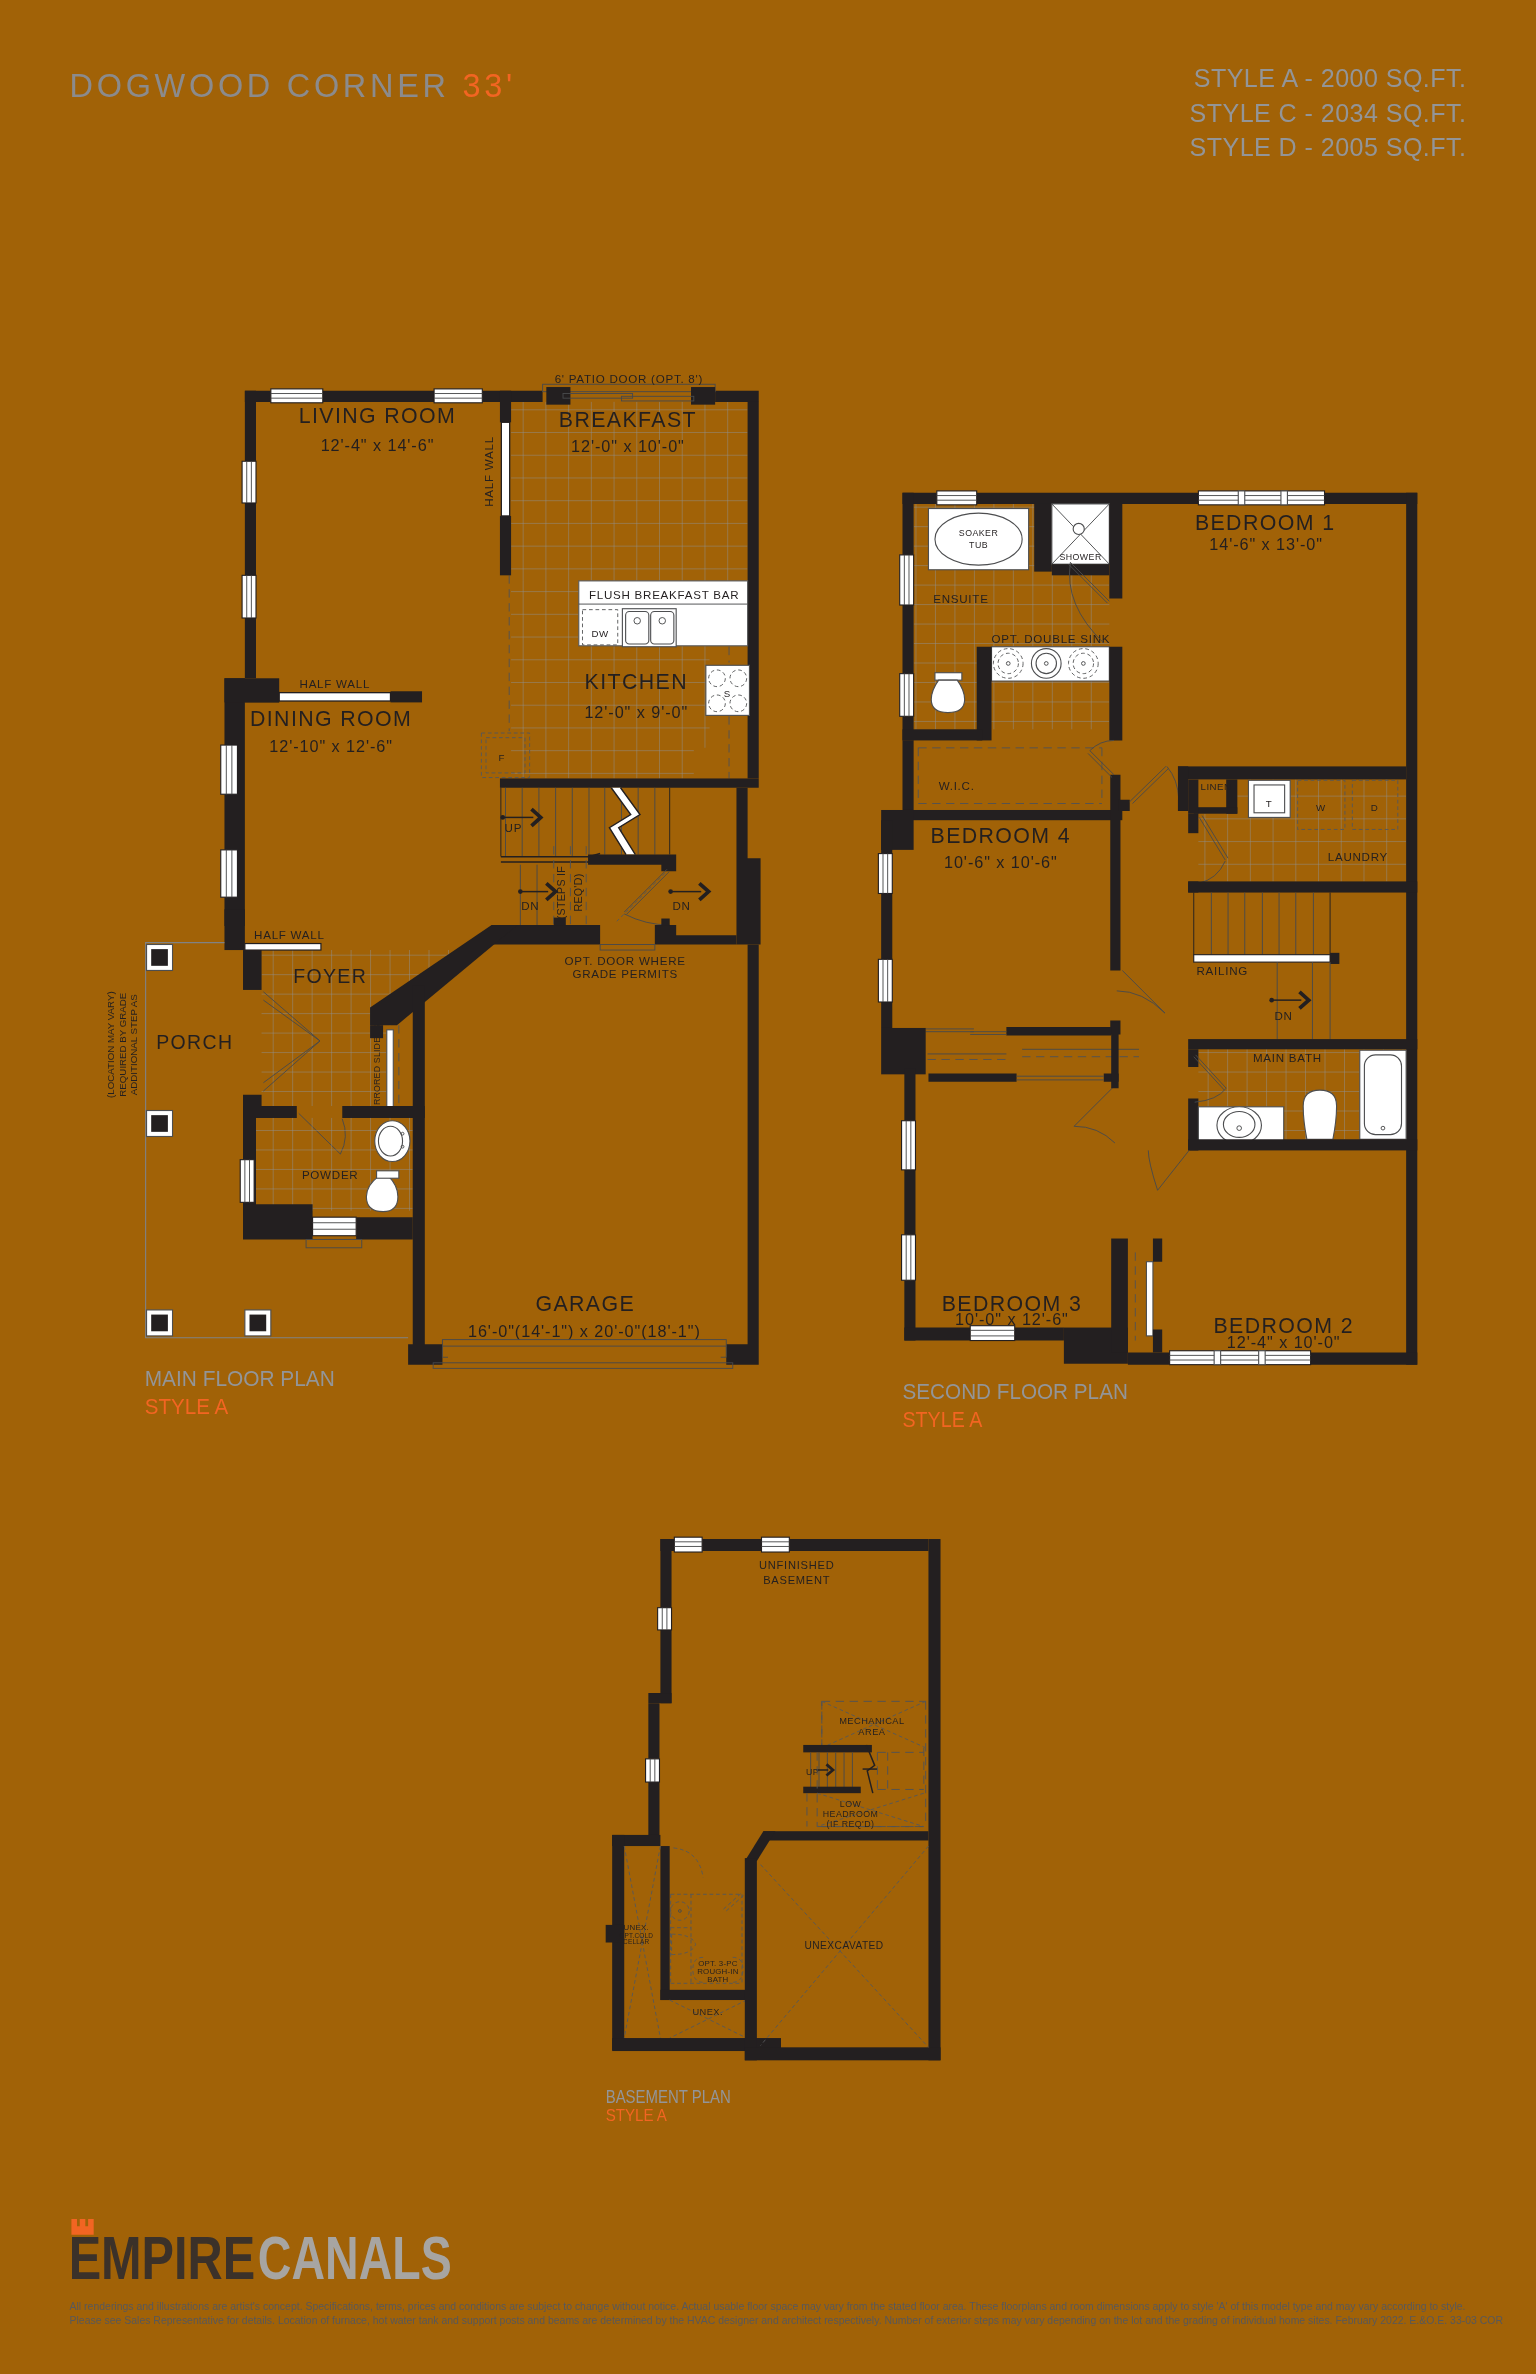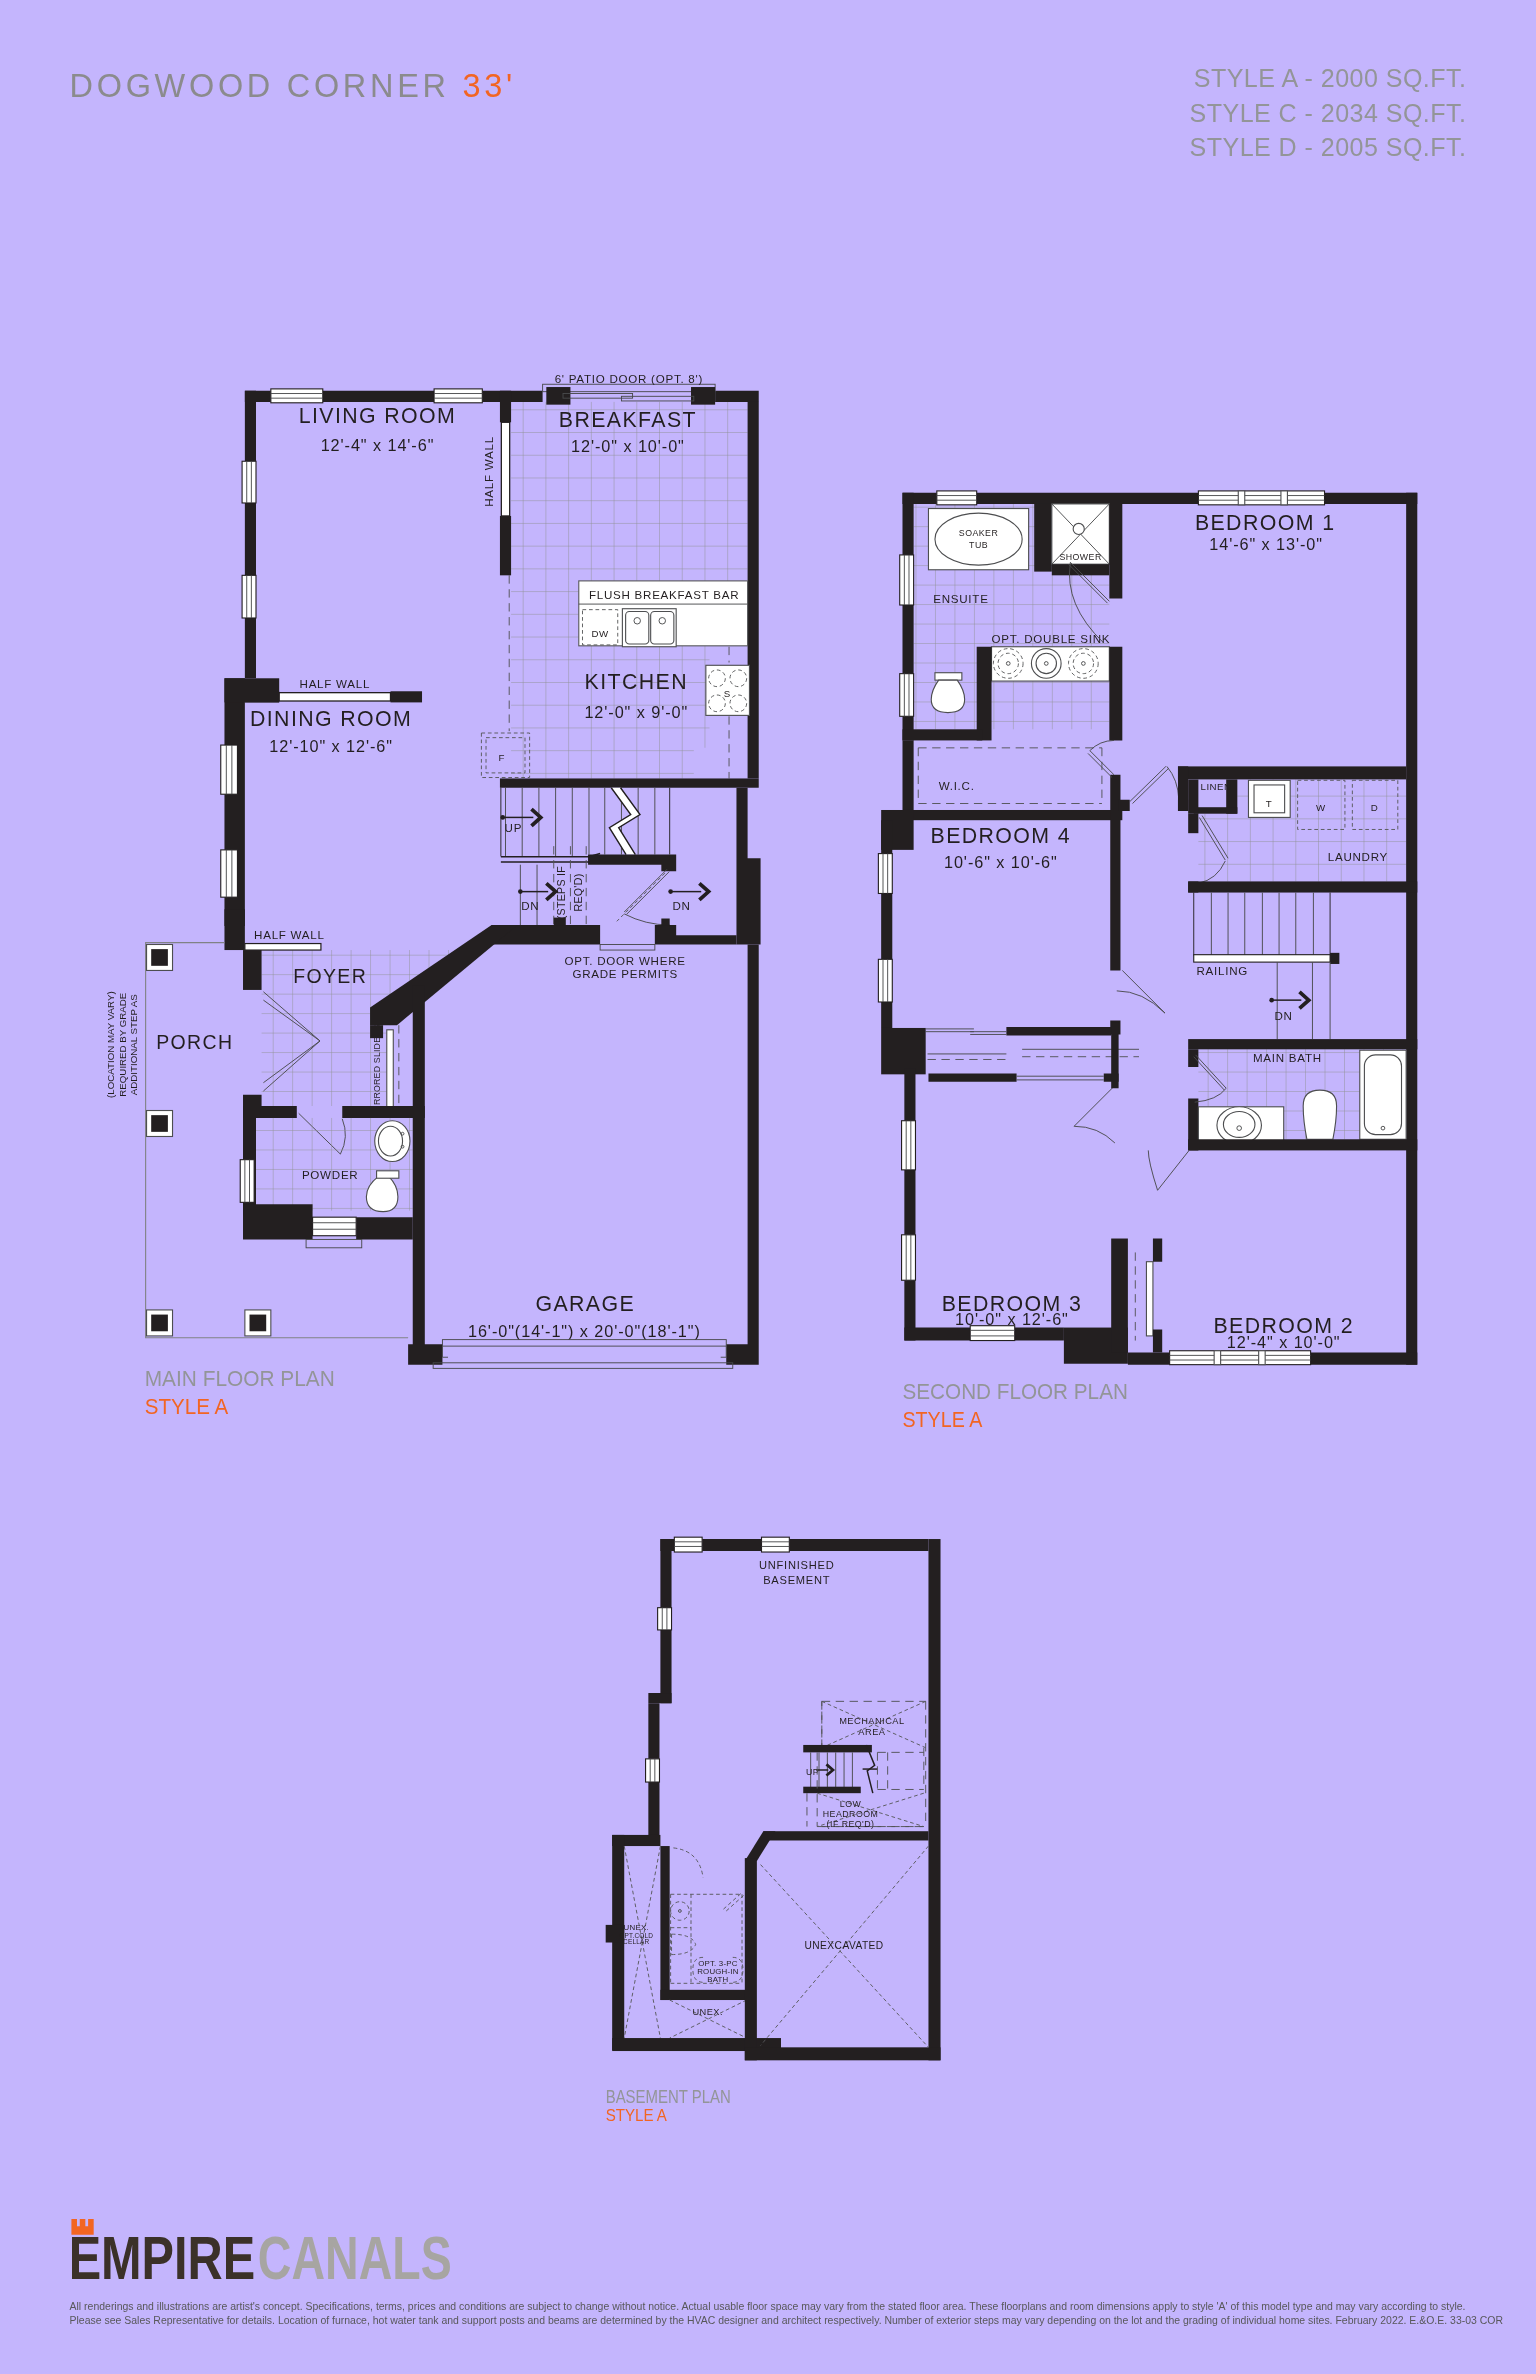--- a/index.html
+++ b/index.html
@@ -1,16 +1,16 @@
 <!DOCTYPE html>
 <html style="font-size:15px"><head>
 <meta charset="utf-8">
 <style>
   html,body{margin:0;padding:0;background:#ffffff;}
-  #page{position:relative;width:1536px;height:2375px;background:#c4b5fd;overflow:hidden;
+  #page{position:relative;width:1536px;height:2375px;background:#a16207;overflow:hidden;
         font-family:"Liberation Sans", sans-serif;}
   svg{position:absolute;top:0;left:0;}
   text{font-family:"Liberation Sans", sans-serif;fill:#231f20;}
   .room{font-size:23px;letter-spacing:1.5px;}
   .dim{font-size:17.5px;letter-spacing:1px;}
   .sm{font-size:12.5px;letter-spacing:0.8px;}
   .tiny{font-size:10.5px;letter-spacing:0.5px;}
   .cap{font-size:24px;fill:#939598;}
   .capo{font-size:24px;fill:#f26522;}
   .mid{text-anchor:middle;}

